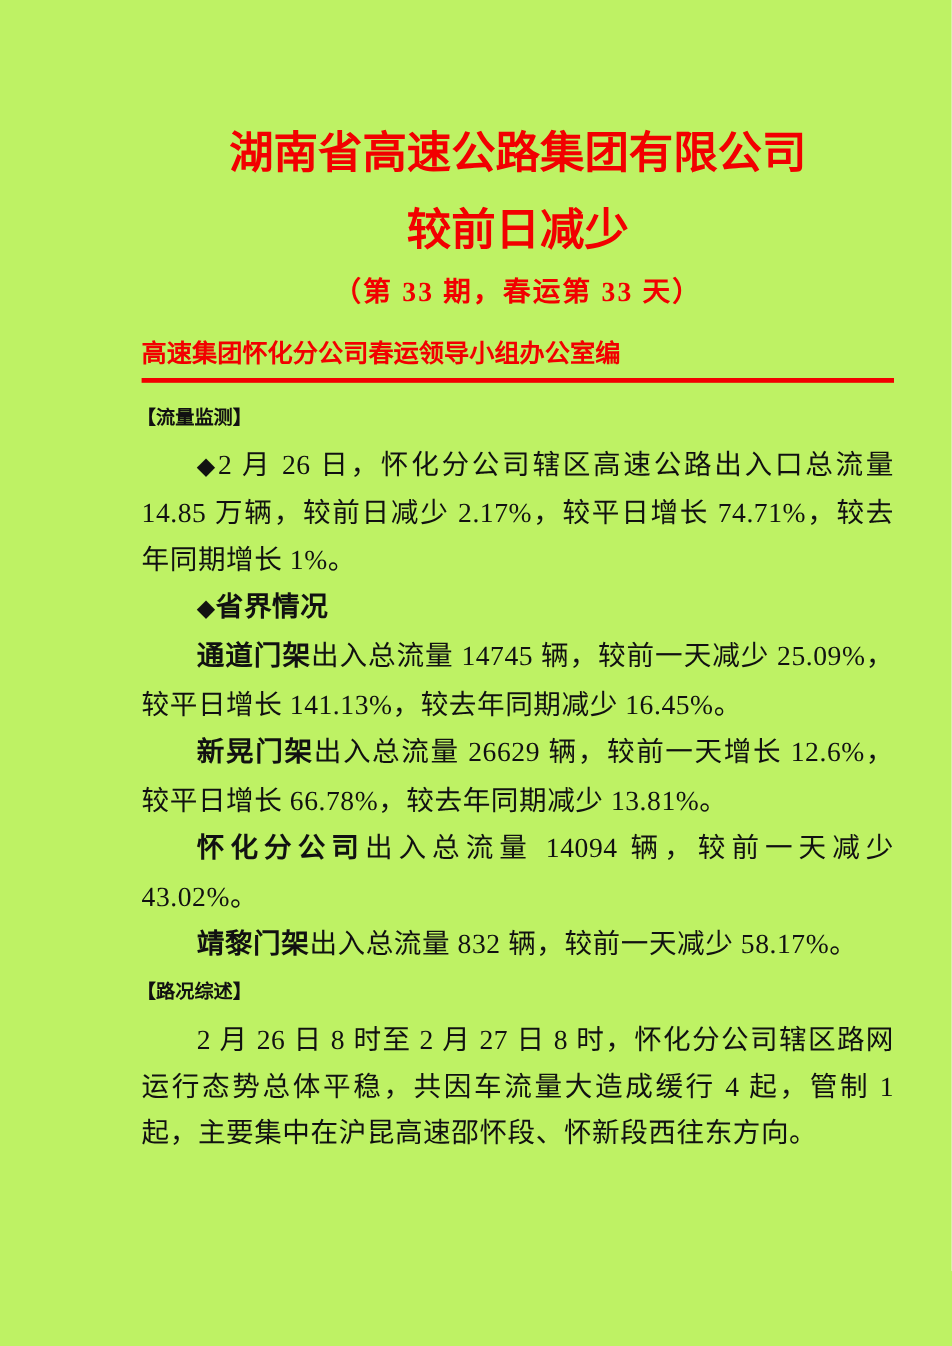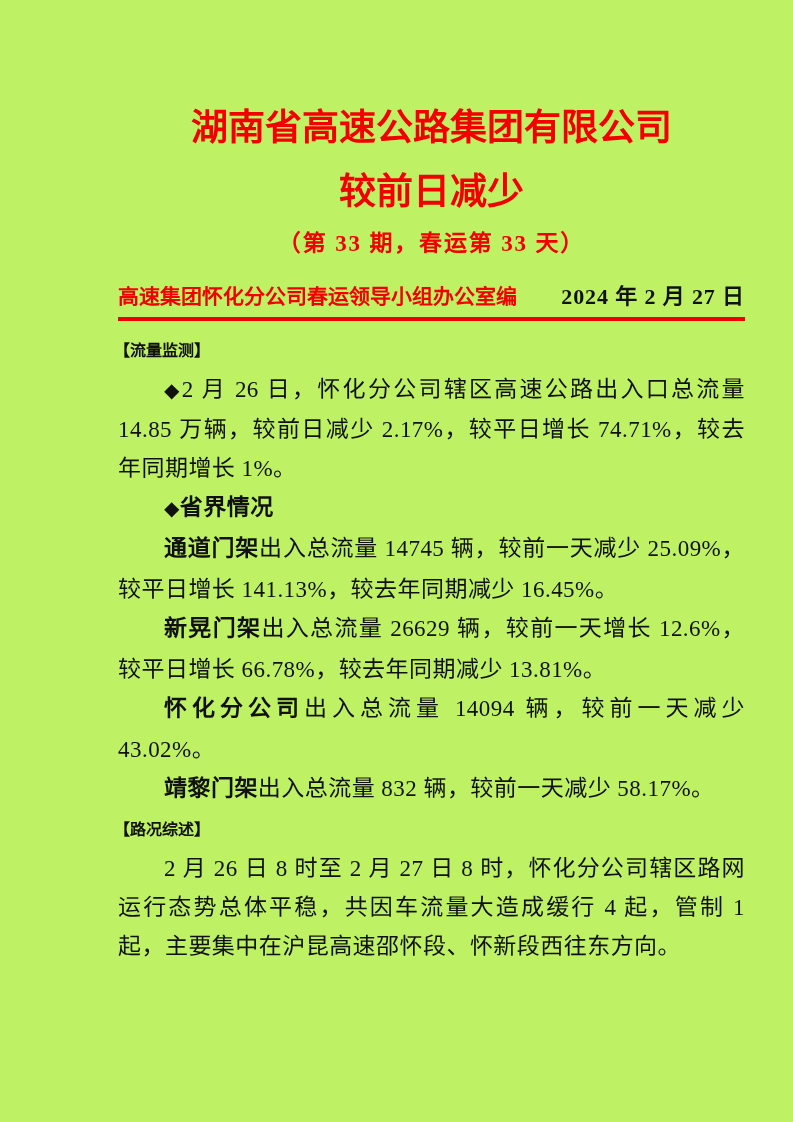--- a/index.html
+++ b/index.html
@@ -103,21 +103,20 @@
 <div class="page">
 
   <header class="masthead">
     <div class="title-line">湖南省高速公路集团有限公司</div>
     <div class="title-line">较前日减少</div>
     <div class="subtitle">（第 33 期，春运第 33 天）</div>
   </header>
 
   <div class="editor-row">
     <span class="issuer">高速集团怀化分公司春运领导小组办公室编</span>
-    <span class="issue-date">2024 年 2 月 27 日</span>
   </div>
 
   <main class="doc-body">
 
     <div class="section-heading">【流量监测】</div>
 
     <p class="para"><span class="diamond">◆</span><span>2 月 26 日，怀化分公司辖区高速公路出入口总流量 14.85 万辆，较前日减少 2.17%，较平日增长 74.71%，较去年同期增长 1%。</span></p>
 
     <p class="para"><span class="diamond">◆</span><span class="lead">省界情况</span></p>
 

